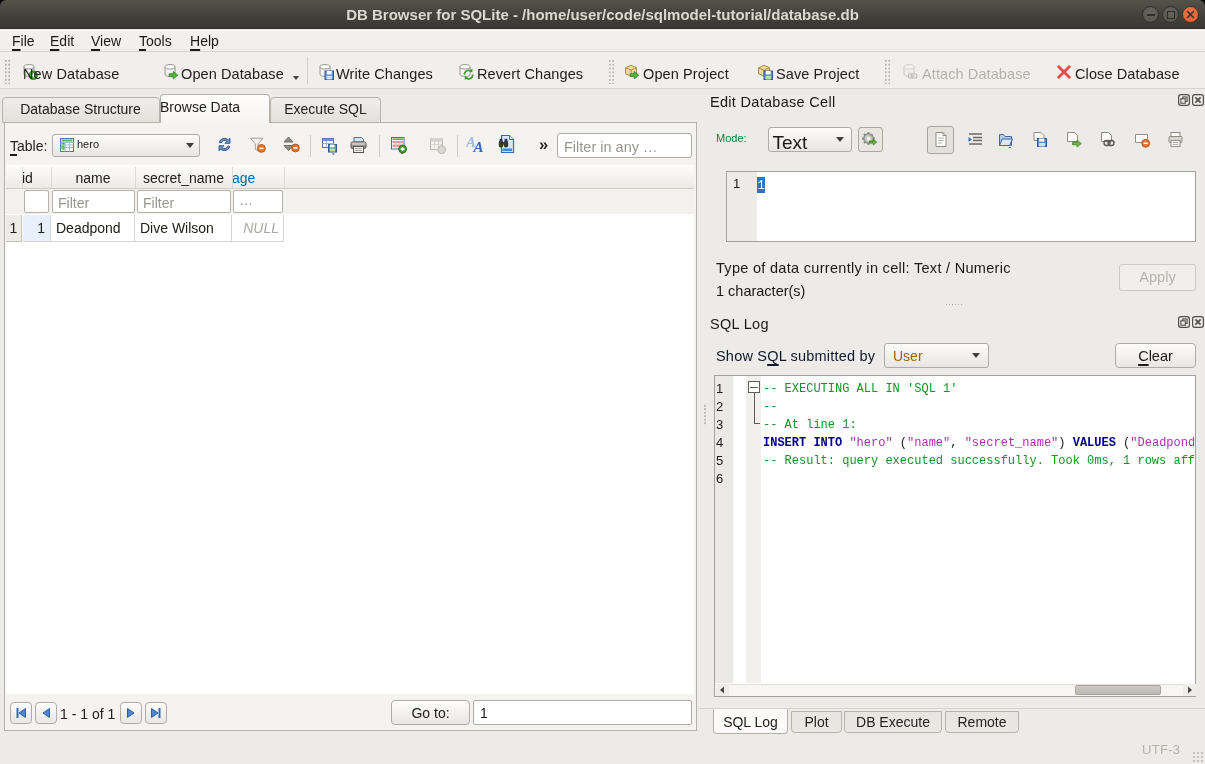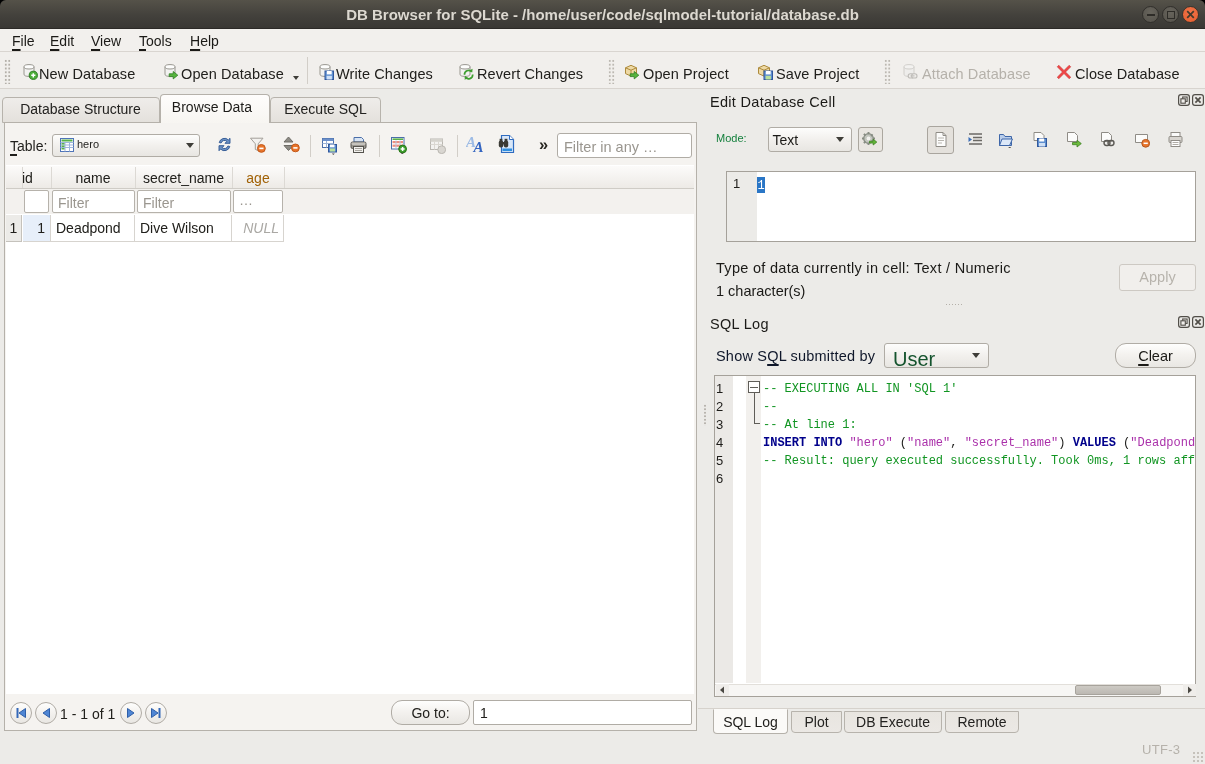--- a/index.html
+++ b/index.html
@@ -1,18 +1,18 @@
 <!DOCTYPE html>
 <html><head><meta charset="utf-8"><title>DB Browser for SQLite</title>
 <style>
 *{margin:0;padding:0;box-sizing:border-box}
 html,body{width:1205px;height:764px;overflow:hidden}
 body{font-family:"Liberation Sans",sans-serif;background:#ecebe8;position:relative}
 .a{position:absolute}
-.btnface{background:linear-gradient(#fefefd,#f4f2ef 45%,#e9e7e3);border:1px solid #b0aca5;border-radius:11px}
+.btnface{background:linear-gradient(#fefefd,#f4f2ef 45%,#e9e7e3);border:1px solid #b0aca5;border-radius:4px}
 .combo{background:linear-gradient(#fdfdfc,#f2f0ed 50%,#e8e6e2);border:1px solid #b0aca5;border-radius:3px}
 .carr{width:0;height:0;border-left:4.5px solid transparent;border-right:4.5px solid transparent;border-top:5.5px solid #3e3d38}
 .u{text-decoration:underline;text-decoration-thickness:1.5px;text-underline-offset:2.5px}
 .mono{font-family:"Liberation Mono",monospace;font-size:12px}
 .t{font-size:14.5px;color:#21201d;letter-spacing:0.1px}
 </style></head>
 <body>
 
 <div class="a" style="left:0;top:0;width:1205px;height:29px;background:#000"></div>
 <div class="a" style="left:0;top:0;width:1205px;height:29px;background:linear-gradient(#555249,#43413c 55%,#3a3834);border-radius:6px 6px 0 0;border-bottom:1px solid #2c2a27"></div>
@@ -35,21 +35,21 @@
 
 <div class="a" style="left:0;top:52px;width:1205px;height:37px;background:#f1efec;border-bottom:1px solid #d8d4cf"></div>
 <div class="a" style="left:4px;top:59px;width:7px;height:25px;background-image:radial-gradient(circle,#b3afa8 0.9px,transparent 1.1px);background-size:3.5px 3.8px"></div>
 
 <svg class="a" style="left:21px;top:63px" width="17" height="17" viewBox="0 0 17 17">
     <path d="M3 3.8 v7.4 a5 2.2 0 0 0 10 0 V3.8" fill="#f2f2f0" stroke="#98968f"></path>
     <ellipse cx="8" cy="3.8" rx="5" ry="2.2" fill="#fdfdfc" stroke="#98968f"></ellipse>
     <circle cx="12.3" cy="12.3" r="4.1" fill="#4cae38" stroke="#2e7d22"></circle>
     <path d="M12.3 10.2v4.2M10.2 12.3h4.2" stroke="#fff" stroke-width="1.5"></path>
   </svg>
-<div class="a t" style="left:39px;top:65.5px">New Database</div>
+<div class="a t" style="left:23px;top:65.5px">New Database</div>
 
 <svg class="a" style="left:162px;top:63px" width="17" height="17" viewBox="0 0 17 17">
     <path d="M3 3.8 v7.4 a5 2.2 0 0 0 10 0 V3.8" fill="#f2f2f0" stroke="#98968f"></path>
     <ellipse cx="8" cy="3.8" rx="5" ry="2.2" fill="#fdfdfc" stroke="#98968f"></ellipse>
     <path d="M7.2 10.8 h4 v-2.3 l4.6 3.7 -4.6 3.7 v-2.3 h-4 z" fill="#56b43e" stroke="#2e7d22" stroke-width="0.8"></path>
   </svg>
 <div class="a t" style="left:181px;top:65.5px">Open Database</div>
 <div class="carr a" style="left:293px;top:76px;border-left-width:3.5px;border-right-width:3.5px;border-top-width:4.5px"></div>
 <div class="a" style="left:307px;top:57px;width:1px;height:27px;background:#d2cec8"></div>
 
@@ -105,21 +105,21 @@
 <div class="a t" style="left:1075px;top:65.5px">Close Database</div>
 
 <div class="a" style="left:2px;top:97px;width:158px;height:26px;background:linear-gradient(#efedea,#e4e1dc);border:1px solid #b7b3ac;border-radius:4px 4px 0 0"></div>
 <div class="a" style="left:2px;top:97px;width:157px;height:26px;line-height:25px;text-align:center;font-size:14px;color:#232220">Database Structure</div>
 <div class="a" style="left:270px;top:97px;width:111px;height:26px;background:linear-gradient(#efedea,#e4e1dc);border:1px solid #b7b3ac;border-radius:4px 4px 0 0"></div>
 <div class="a" style="left:270px;top:97px;width:111px;height:26px;line-height:25px;text-align:center;font-size:14px;color:#232220">Execute SQL</div>
 
 <div class="a" style="left:4px;top:122px;width:693px;height:609px;background:#f5f3f0;border:1px solid #b5b1aa"></div>
 
 <div class="a" style="left:160px;top:94px;width:110px;height:29px;background:linear-gradient(#fefdfc,#f7f5f1);border:1px solid #b5b1aa;border-bottom:none;border-radius:4px 4px 0 0"></div>
-<div class="a" style="left:160px;top:94px;width:92px;height:27px;line-height:27px;text-align:right;font-size:14px;color:#1d1c19">Browse Data</div>
+<div class="a" style="left:160px;top:94px;width:92px;height:27px;line-height:27px;text-align:left;font-size:14px;color:#1d1c19">Browse Data</div>
 
 <div class="a" style="left:10px;top:138px;font-size:14px;color:#1f1e1b"><span class="u">T</span>able:</div>
 <div class="a combo" style="left:52px;top:134px;width:148px;height:23px"></div>
 <svg class="a" style="left:59px;top:137px" width="16" height="16" viewBox="0 0 16 16">
     <rect x="1.5" y="1.5" width="13" height="13" fill="#fff" stroke="#4f74b8"></rect>
     <path d="M2.5 3.5h11" stroke="#58b04a" stroke-width="2"></path>
     <path d="M1.5 5.5h13M1.5 8h13M1.5 10.5h13M6 5.5v9M10.5 5.5v9" stroke="#9fb6dc" stroke-width="1"></path>
     <path d="M2.5 6.8h3M2.5 9.3h3M2.5 11.8h3" stroke="#58b04a" stroke-width="1.4"></path>
   </svg>
 <div class="a" style="left:77px;top:137.5px;font-size:11px;color:#1f1e1b">hero</div>
@@ -192,21 +192,21 @@
 <div class="a" style="left:539px;top:135px;font-size:16.5px;font-weight:bold;color:#26251f">»</div>
 <div class="a" style="left:557px;top:133px;width:135px;height:25px;background:#fff;border:1px solid #b0aca5;border-radius:3px"></div>
 <div class="a" style="left:564px;top:139px;font-size:14.5px;color:#9a968f">Filter in any …</div>
 
 <div class="a" style="left:6px;top:165px;width:688px;height:529px;background:#fff"></div>
 <div class="a" style="left:6px;top:166px;width:688px;height:23px;background:linear-gradient(#fcfbfa,#f3f1ee 60%,#edeae6);border-bottom:1px solid #cfccc6"></div>
 <div class="a" style="left:6px;top:189px;width:688px;height:25px;background:#f3f1ee"></div>
 <div class="a" style="left:22px;top:169.5px;width:29px;text-align:left;font-size:14px;color:#21201c">id</div>
 <div class="a" style="left:51px;top:169.5px;width:84px;text-align:center;font-size:14px;color:#21201c">name</div>
 <div class="a" style="left:135px;top:169.5px;width:97px;text-align:center;font-size:14px;color:#21201c">secret_name</div>
-<div class="a" style="left:232px;top:169.5px;width:52px;text-align:center;font-size:14px;color:#a16207">age</div>
+<div class="a" style="left:232px;top:169.5px;width:52px;font-size:14px;color:#0369a1">age</div>
 <div class="a" style="left:22px;top:167px;width:1px;height:21px;background:#dcd9d4"></div>
 <div class="a" style="left:51px;top:167px;width:1px;height:21px;background:#dcd9d4"></div>
 <div class="a" style="left:135px;top:167px;width:1px;height:21px;background:#dcd9d4"></div>
 <div class="a" style="left:232px;top:167px;width:1px;height:21px;background:#dcd9d4"></div>
 <div class="a" style="left:284px;top:167px;width:1px;height:21px;background:#dcd9d4"></div>
 <div class="a" style="left:24px;top:190px;width:25px;height:23px;background:#fff;border:1px solid #b6b2ab;border-radius:2px"></div>
 <div class="a" style="left:52px;top:190px;width:83px;height:23px;background:#fff;border:1px solid #b6b2ab;border-radius:2px"></div>
 <div class="a" style="left:137px;top:190px;width:94px;height:23px;background:#fff;border:1px solid #b6b2ab;border-radius:2px"></div>
 <div class="a" style="left:233px;top:190px;width:50px;height:23px;background:#fff;border:1px solid #b6b2ab;border-radius:2px"></div>
 <div class="a" style="left:58px;top:194.5px;font-size:14px;color:#9a968f">Filter</div>
@@ -246,21 +246,21 @@
     <rect x="0.6" y="0.6" width="10.8" height="10.8" rx="2.4" fill="none" stroke="#514e48" stroke-width="1.2"></rect>
     <rect x="4.7" y="3" width="4.4" height="4.4" fill="none" stroke="#514e48" stroke-width="1.1"></rect>
     <rect x="2.9" y="4.8" width="4.4" height="4.4" fill="#f1efec" stroke="#514e48" stroke-width="1.1"></rect>
   </svg>
 <svg class="a" style="left:1192px;top:94px" width="12" height="12" viewBox="0 0 12 12">
     <rect x="0.6" y="0.6" width="10.8" height="10.8" rx="2.4" fill="none" stroke="#514e48" stroke-width="1.2"></rect>
     <path d="M3.4 3.4 L8.6 8.6 M8.6 3.4 L3.4 8.6" stroke="#514e48" stroke-width="1.7"></path>
   </svg>
 <div class="a" style="left:716px;top:132px;font-size:11px;color:#15803d">Mode:</div>
 <div class="a combo" style="left:768px;top:127px;width:84px;height:25px"></div>
-<div class="a" style="left:772.5px;top:131.5px;font-size:14px;color:#1b1a17">Text</div>
+<div class="a" style="left:772.5px;top:131.5px;font-size:19px;color:#1b1a17">Text</div>
 <div class="carr a" style="left:836px;top:137px"></div>
 <div class="a" style="left:858px;top:127px;width:25px;height:25px;background:#e9e6e1;border:1px solid #aba79f;border-radius:3px"></div>
 <svg class="a" style="left:860px;top:130px" width="18" height="18" viewBox="0 0 18 18">
     <circle cx="8.5" cy="8.5" r="4.8" fill="#c3c6be" stroke="#878c82" stroke-width="1.2"></circle>
     <circle cx="8.5" cy="8.5" r="1.9" fill="#f2f1ee"></circle>
     <g stroke="#878c82" stroke-width="1.9">
       <path d="M8.5 2v2.2M8.5 12.8V15M2 8.5h2.2M12.8 8.5H15M3.9 3.9l1.6 1.6M11 11l1.6 1.6M3.9 13.1l1.6-1.6M11 6l1.6-1.6"></path>
     </g>
     <path d="M9.5 11.2h3.7v-2l3.6 2.9-3.6 2.9v-2H9.5z" fill="#62b636" stroke="#3e8222" stroke-width="0.8"></path>
   </svg>
@@ -322,21 +322,21 @@
     <rect x="0.6" y="0.6" width="10.8" height="10.8" rx="2.4" fill="none" stroke="#514e48" stroke-width="1.2"></rect>
     <rect x="4.7" y="3" width="4.4" height="4.4" fill="none" stroke="#514e48" stroke-width="1.1"></rect>
     <rect x="2.9" y="4.8" width="4.4" height="4.4" fill="#f1efec" stroke="#514e48" stroke-width="1.1"></rect>
   </svg>
 <svg class="a" style="left:1192px;top:316px" width="12" height="12" viewBox="0 0 12 12">
     <rect x="0.6" y="0.6" width="10.8" height="10.8" rx="2.4" fill="none" stroke="#514e48" stroke-width="1.2"></rect>
     <path d="M3.4 3.4 L8.6 8.6 M8.6 3.4 L3.4 8.6" stroke="#514e48" stroke-width="1.7"></path>
   </svg>
 <div class="a" style="left:716px;top:348px;font-size:14.5px;color:#0f172a;letter-spacing:0.2px">Show S<span class="u">Q</span>L submitted by</div>
 <div class="a combo" style="left:884px;top:343px;width:105px;height:25px"></div>
-<div class="a" style="left:893px;top:347.5px;font-size:20px;color:#14532d">User</div>
+<div class="a" style="left:893px;top:347.5px;font-size:14px;color:#a16207">User</div>
 <div class="carr a" style="left:972px;top:353px"></div>
 <div class="a btnface" style="left:1115px;top:343px;width:81px;height:25px;line-height:24px;text-align:center;font-size:14.5px;color:#1b1a17"><span class="u">C</span>lear</div>
 
 <div class="a" style="left:714px;top:375px;width:482px;height:322px;background:#fff;border:1px solid #a5a19a"></div>
 <div class="a" style="left:715px;top:376px;width:18px;height:307px;background:#ebe9e6"></div>
 <div class="a" style="left:746px;top:376px;width:15px;height:307px;background:#f2f0ed"></div>
 <div class="a" style="left:716px;top:380px;font-size:13px;color:#1d1c19;line-height:18px">1<br>2<br>3<br>4<br>5<br>6</div>
 <div class="a" style="left:754px;top:393px;width:1px;height:31px;background:#5f5d58"></div>
 <div class="a" style="left:754px;top:423px;width:6px;height:1px;background:#5f5d58"></div>
 <div class="a" style="left:748px;top:381px;width:12px;height:12px;background:#fff;border:1px solid #5f5d58"></div>

